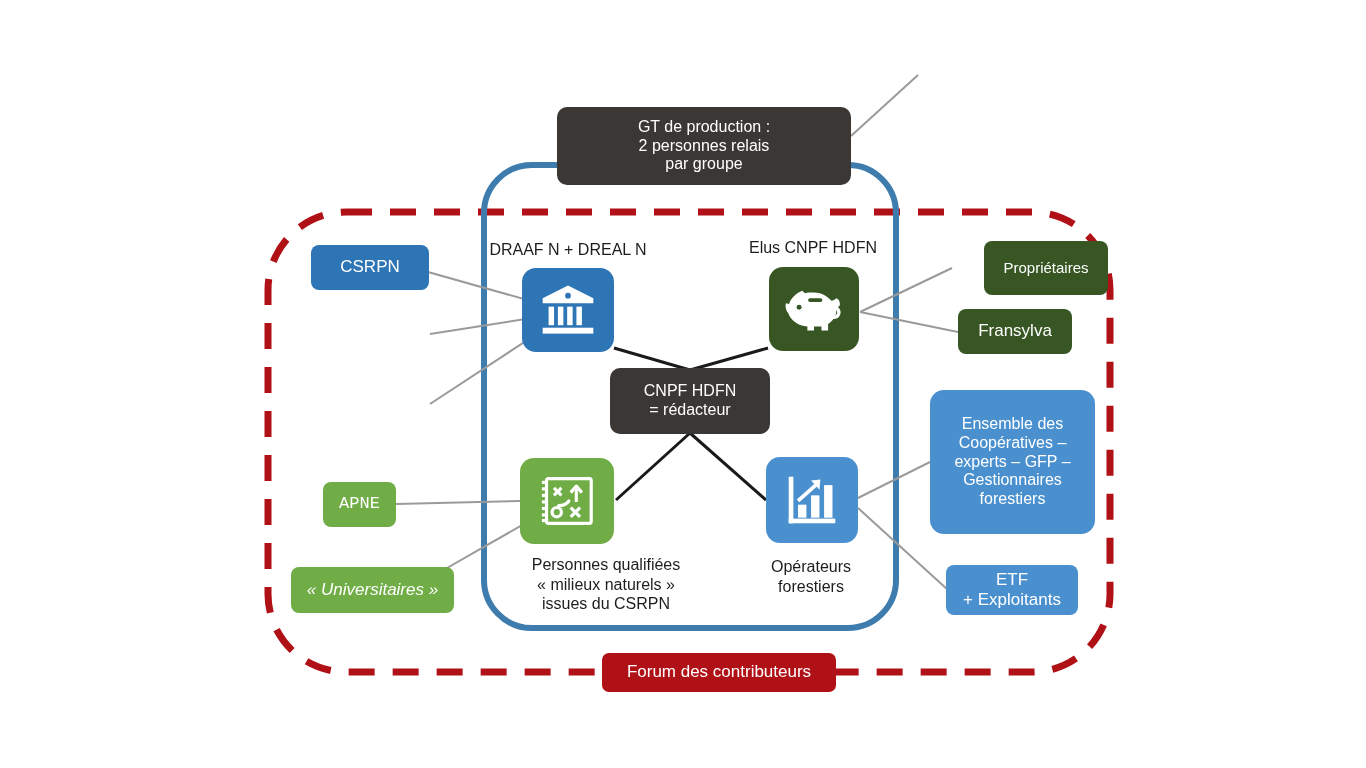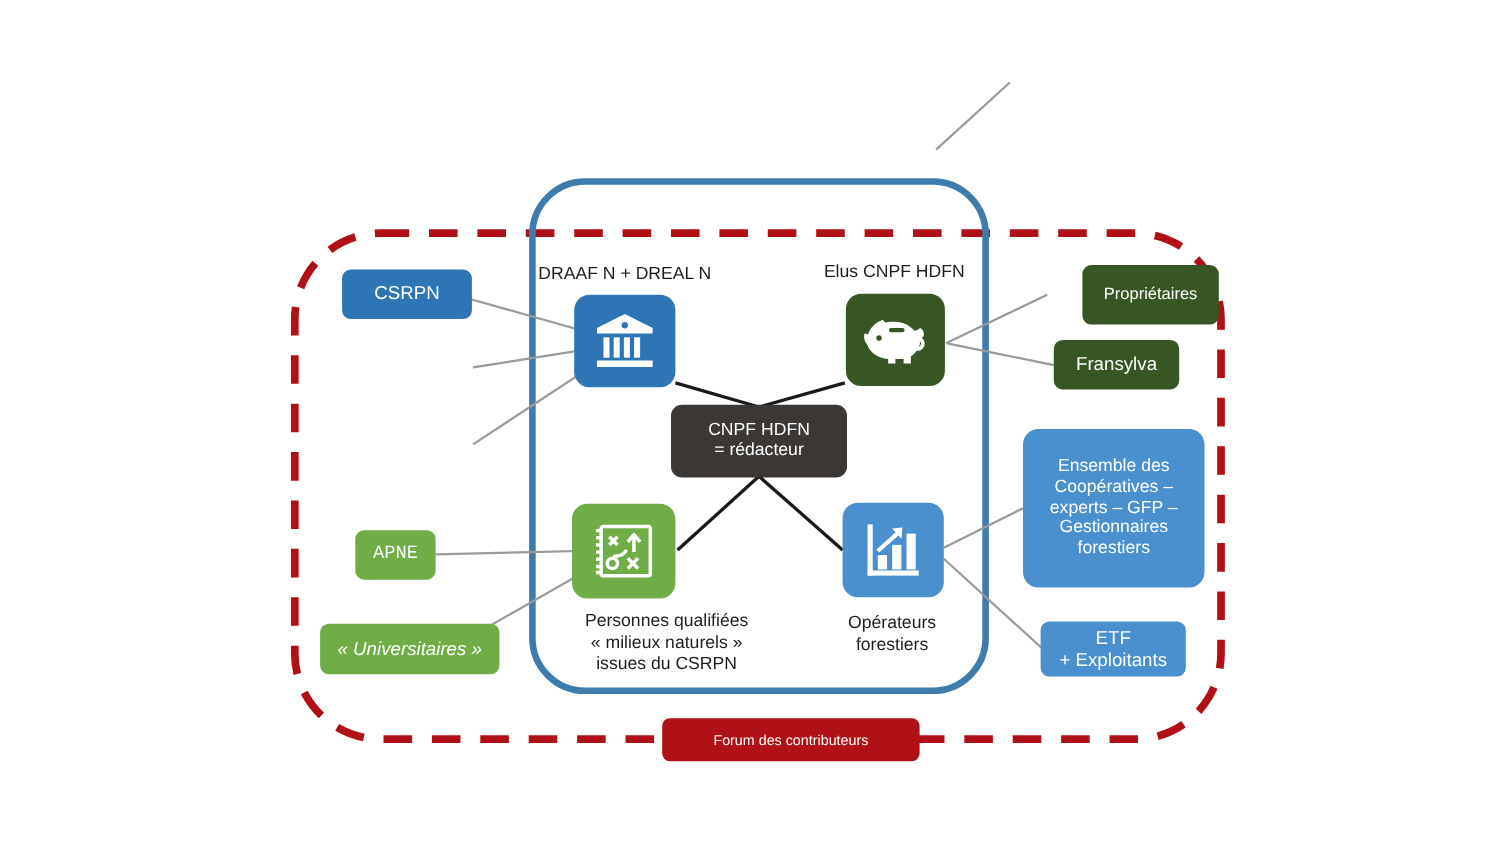--- a/index.html
+++ b/index.html
@@ -93,20 +93,23 @@
     <line x1="858" y1="498" x2="930" y2="462" stroke="#9a9a9a" stroke-width="2"></line>
     <line x1="858" y1="508" x2="948" y2="590" stroke="#9a9a9a" stroke-width="2"></line>
 
     <line x1="614" y1="348" x2="690" y2="370" stroke="#1a1a1a" stroke-width="3"></line>
     <line x1="768" y1="348" x2="690" y2="370" stroke="#1a1a1a" stroke-width="3"></line>
     <line x1="616" y1="500" x2="690" y2="433" stroke="#1a1a1a" stroke-width="3"></line>
     <line x1="766" y1="500" x2="690" y2="433" stroke="#1a1a1a" stroke-width="3"></line>
   </svg>
 
 
+  <div class="node grey-dark" style="left:557px; top:107px; width:294px; height:78px; font-size:16px; border-radius:10px;">GT de production  :
+2 personnes relais
+par groupe</div>
 
   <div class="caption" style="left:470px; top:240px; width:196px;">DRAAF N + DREAL N</div>
 
   <div class="caption" style="left:726px; top:238px; width:174px;">Elus CNPF HDFN</div>
 
   <div class="caption" style="left:482px; top:555px; width:248px;">Personnes qualifiées
 « milieux naturels »
 issues du CSRPN</div>
 
   <div class="caption" style="left:728px; top:557px; width:166px;">Opérateurs
@@ -200,15 +203,15 @@
 
   <div class="node blue-light" style="left:930px; top:390px; width:165px; height:144px; font-size:16px; border-radius:14px;">Ensemble des
 Coopératives –
 experts – GFP  –
 Gestionnaires
 forestiers</div>
 
   <div class="node blue-light" style="left:946px; top:565px; width:132px; height:50px; font-size:17px;">ETF
 + Exploitants</div>
 
-  <div class="node red" style="left:602px; top:653px; width:234px; height:39px; font-size:13px; border-radius:7px;">Forum des contributeurs</div>
+  <div class="node red" style="left:602px; top:653px; width:234px; height:39px; font-size:17px; border-radius:7px;">Forum des contributeurs</div>
 
 </div>
 
 </body></html>

